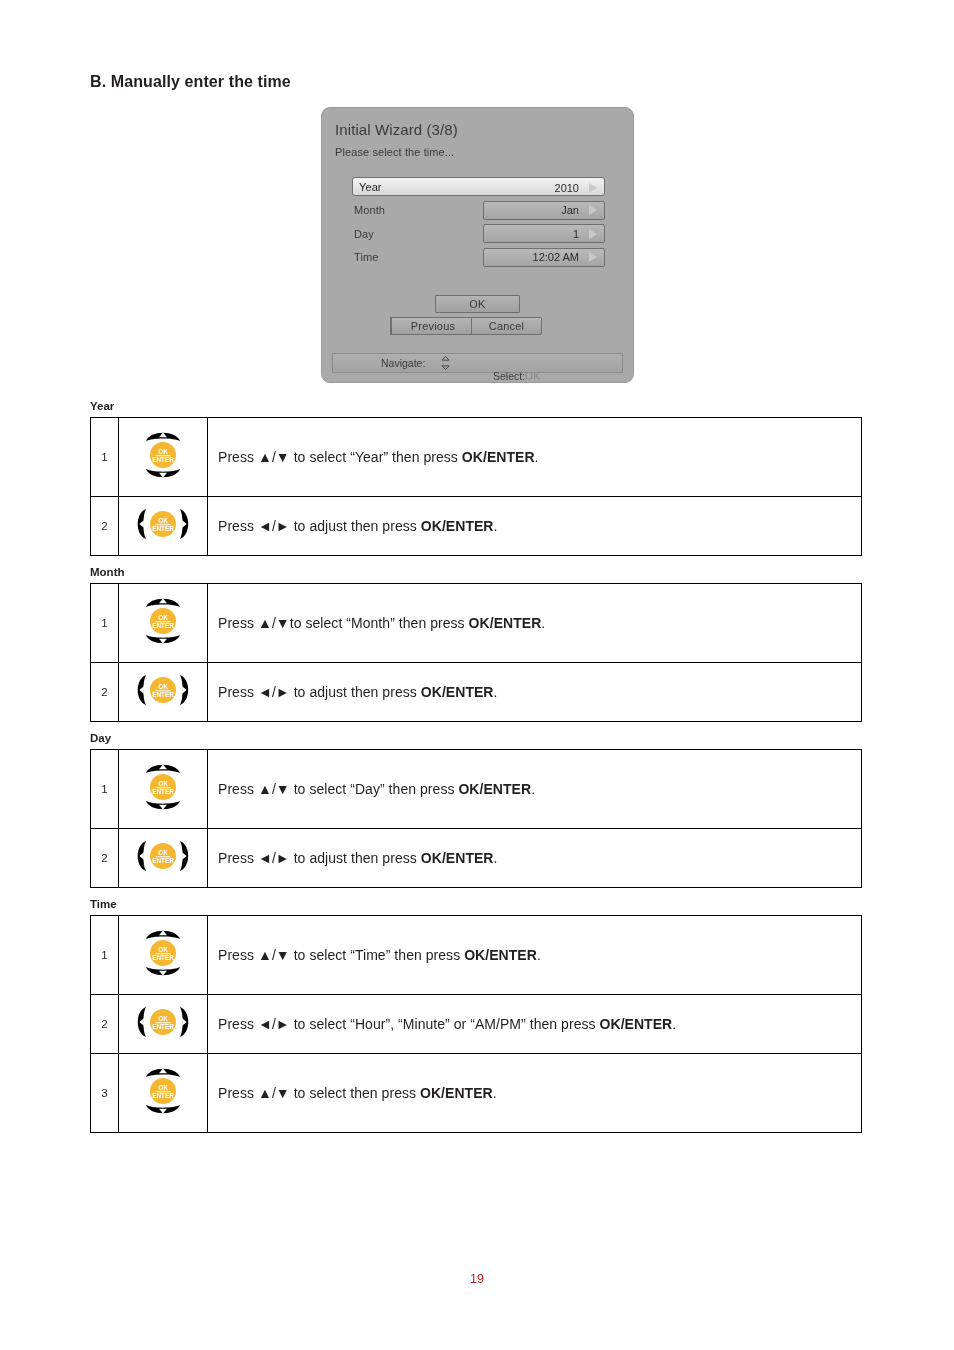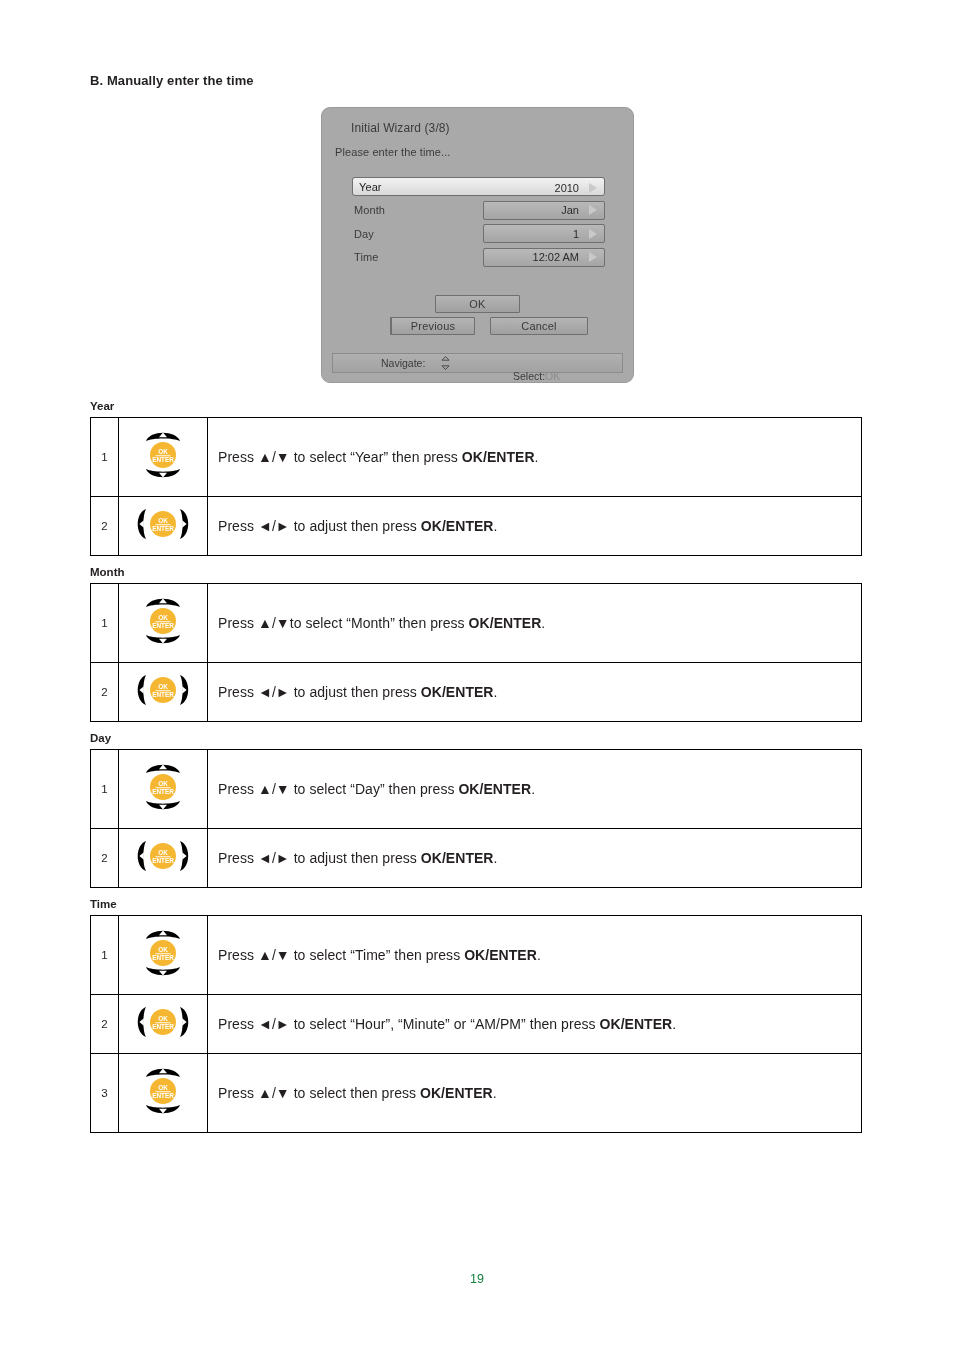--- a/index.html
+++ b/index.html
@@ -12,21 +12,21 @@
     color: #231f20;
     position: relative;
     overflow: hidden;
   }
 
   
   .doc-heading {
     position: absolute;
     left: 90px;
     top: 73px;
-    font-size: 13px;
+    font-size: 16px;
     font-weight: bold;
     letter-spacing: 0.1px;
     color: #231f20;
   }
 
   
   .osd {
     position: absolute;
     left: 321px;
     top: 107px;
@@ -34,24 +34,23 @@
     height: 276px;
     background: #a9a9a9;
     border-radius: 9px;
     border: 1px solid #9a9a9a;
     box-shadow: 0 0 0 0 transparent;
   }
   .osd-title {
     position: absolute;
     left: 13px;
     top: 13px;
-    font-size: 12px;
+    font-size: 15px;
     color: #3b3b3b;
     letter-spacing: .1px;
-    margin-left: 16px;
   }
   .osd-sub {
     position: absolute;
     left: 13px;
     top: 38px;
     font-size: 11px;
     color: #3b3b3b;
     letter-spacing: .1px;
   }
 
@@ -129,21 +128,21 @@
     border-radius: 1px;
     font-size: 11px;
     color: #3a3a3a;
     display: flex;
     align-items: center;
     justify-content: center;
     letter-spacing: .2px;
   }
   .btn-ok   { left: 113px; top: 187px; width: 85px; }
   .btn-prev { left:  68px; top: 209px; width: 85px; border-left-width:2px; }
-  .btn-canc { left: 168px; top: 209px; width: 98px; }
+  .btn-canc { left: 149px; top: 209px; width: 71px; }
 
   .osd-footer {
     position: absolute;
     left: 10px;
     right: 10px;
     bottom: 9px;
     height: 20px;
     background: linear-gradient(#b0b0b0, #a2a2a2);
     border: 1px solid #8b8b8b;
     display: flex;
@@ -153,21 +152,21 @@
   }
   .foot-nav {
     position: absolute;
     left: 48px;
     display: flex;
     align-items: center;
     gap: 16px;
   }
   .foot-sel {
     position: absolute;
-    left: 180px;
+    left: 160px;
     margin-top: 25px;
   }
   .foot-sel .ok-dim { color: #8e8e8e; }
 
   
   .sec-title {
     font-size: 11.5px;
     font-weight: bold;
     color: #231f20;
     margin: 0 0 5px 0;
@@ -210,31 +209,31 @@
   
   .nav-icon { display: inline-block; line-height: 0; }
 
   
   .page-num {
     position: absolute;
     left: 0; right: 0;
     top: 1272px;
     text-align: center;
     font-size: 12.5px;
-    color: #15803d;
+    color: #b91c1c;
   }
 </style>
 </head>
 <body>
 
 <div class="doc-heading">B. Manually enter the time</div>
 
 <div class="osd">
   <div class="osd-title">Initial Wizard (3/8)</div>
-  <div class="osd-sub">Please enter the time...</div>
+  <div class="osd-sub">Please select the time...</div>
 
   <div class="osd-fields">
 
     <div class="fld sel">
       <span class="fld-label">Year</span>
       <span class="fld-box">
         <span class="fld-val">2010</span>
         <span class="fld-arrow"></span>
       </span>
     </div>

